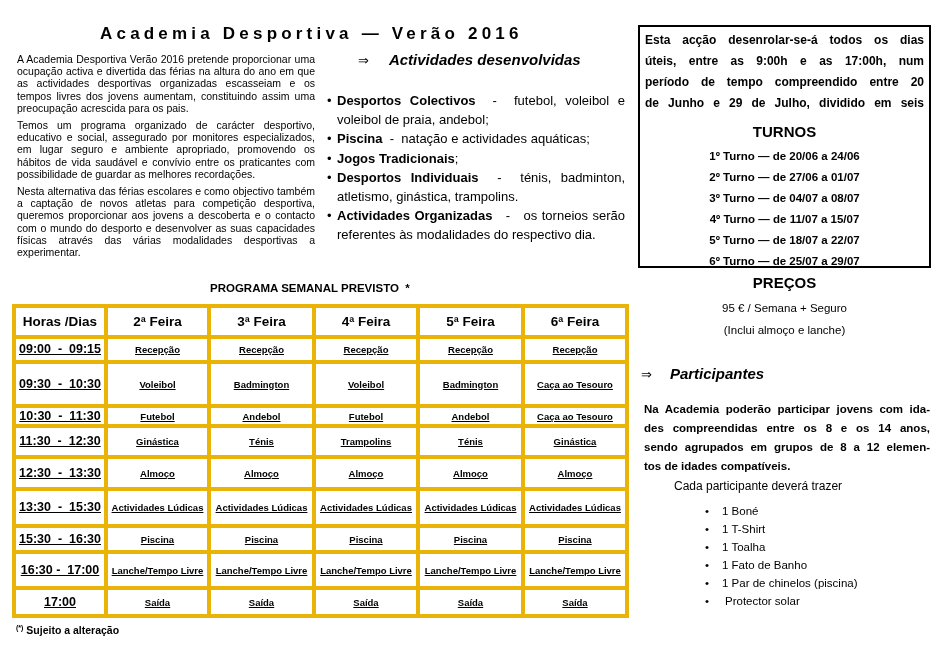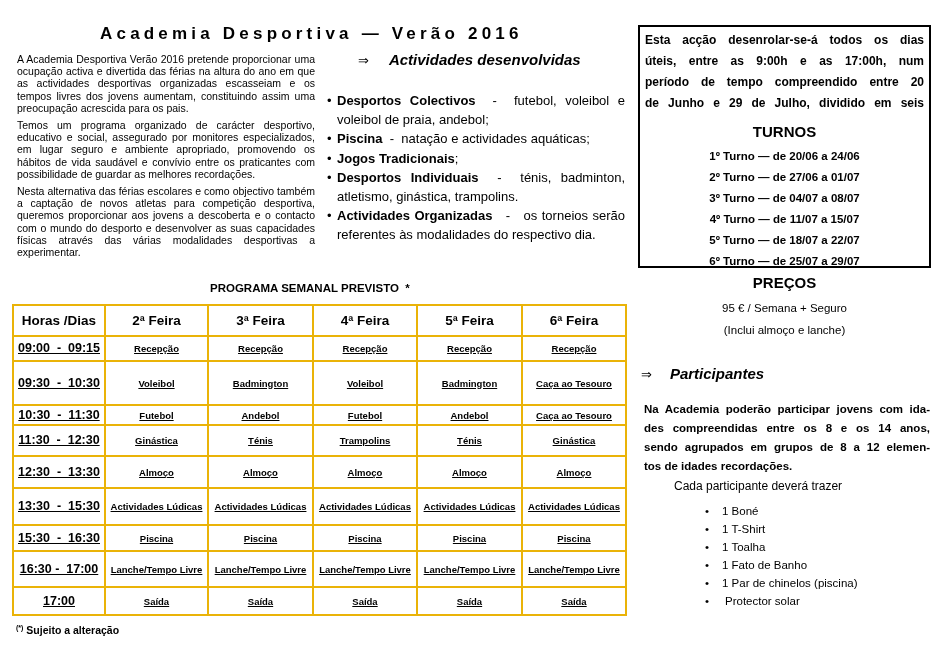--- a/index.html
+++ b/index.html
@@ -33,21 +33,21 @@
 
     .schedule-title {
       position: absolute; left: 210px; top: 282px; font-size: 11.5px; font-weight: bold; white-space: nowrap;
     }
 
     table.schedule {
       position: absolute; left: 12px; top: 304px; width: 613px;
       border-collapse: collapse; table-layout: fixed;
     }
     table.schedule th, table.schedule td {
-      border: 2px solid #eab308; text-align: center; vertical-align: middle; font-weight: bold;
+      border: 4px solid #eab308; text-align: center; vertical-align: middle; font-weight: bold;
     }
     table.schedule th { font-size: 13.5px; height: 31px; }
     table.schedule td { font-size: 9.5px; line-height: 11px; text-decoration: underline; }
     table.schedule td.time { font-size: 12.5px; white-space: nowrap; }
 
     .footnote {
       position: absolute; left: 16px; top: 624px; font-size: 10.5px; font-weight: bold; white-space: nowrap;
     }
     .footnote sup { font-size: 7px; vertical-align: 4px; }
 
@@ -225,21 +225,21 @@
 <div class="precos-line" style="top:324px">(Inclui almoço e lanche)</div>
 
 <div class="part-heading">
   <span class="arrow">⇒</span><span>Participantes</span>
 </div>
 
 <div class="part-text">
   <span>Na Academia poderão participar jovens com ida-</span>
   <span>des compreendidas entre os 8 e os 14 anos,</span>
   <span>sendo agrupados em grupos de 8 a 12 elemen-</span>
-  <span class="last">tos de idades recordações.</span>
+  <span class="last">tos de idades compatíveis.</span>
 </div>
 
 <div class="bring-title">Cada participante deverá trazer</div>
 <ul class="bring-list">
   <li>1 Boné</li>
   <li>1 T-Shirt</li>
   <li>1 Toalha</li>
   <li>1 Fato de Banho</li>
   <li>1 Par de chinelos (piscina)</li>
   <li style="padding-left:20px">Protector solar</li>

